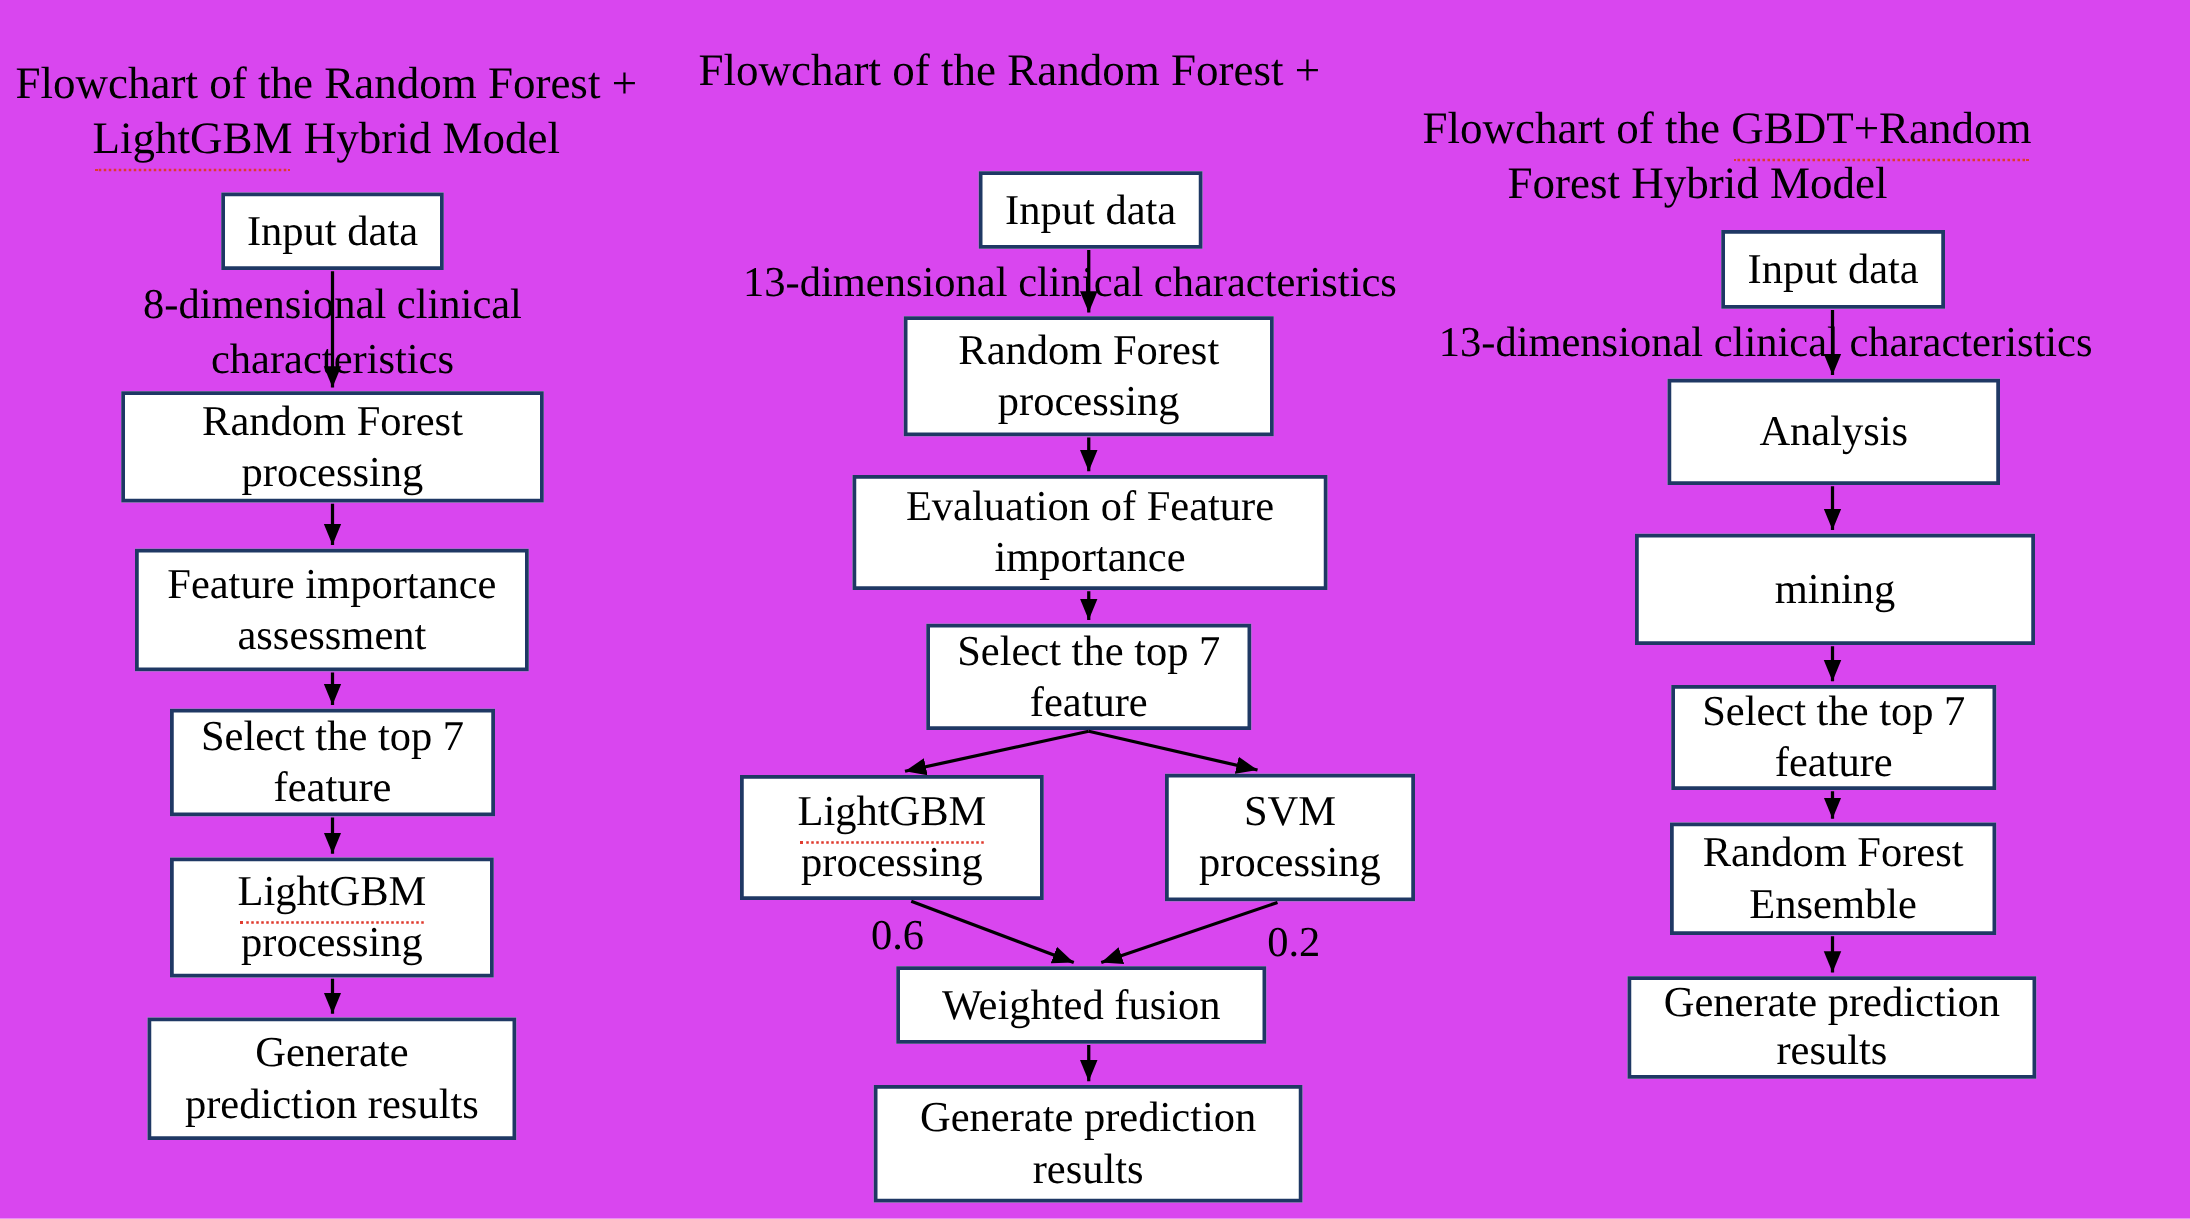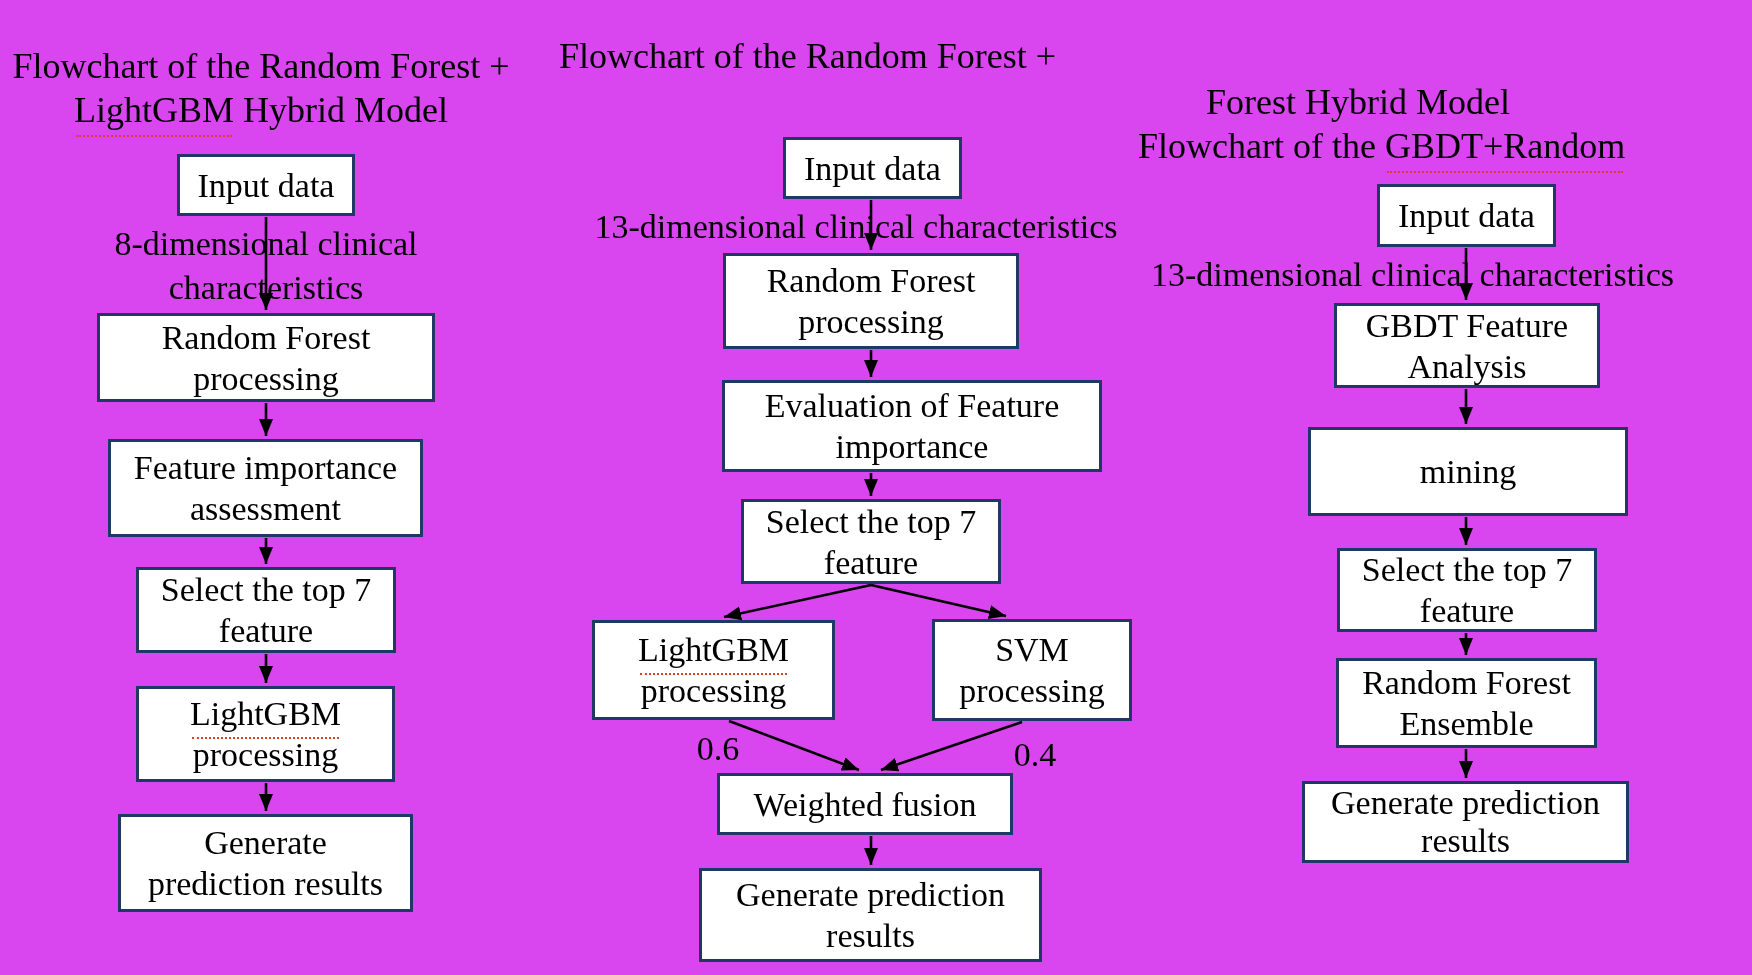--- a/index.html
+++ b/index.html
@@ -119,21 +119,21 @@
 
     <div class="note" style="left:516px;top:205px;width:680px">
       <div>13-dimensional clinical characteristics</div>
     </div>
 
     <div class="box" style="left:723px;top:253px;width:296px;height:96px">
       <div>Random Forest</div>
       <div>processing</div>
     </div>
 
-    <div class="box" style="left:722px;top:380px;width:380px;height:92px">
+    <div class="box" style="left:682px;top:380px;width:380px;height:92px">
       <div>Evaluation of Feature</div>
       <div>importance</div>
     </div>
 
     <div class="box" style="left:741px;top:499px;width:260px;height:85px">
       <div>Select the top 7</div>
       <div>feature</div>
     </div>
 
     <div class="box" style="left:592px;top:620px;width:243px;height:100px">
@@ -143,49 +143,48 @@
 
     <div class="box" style="left:932px;top:619px;width:200px;height:102px">
       <div>SVM</div>
       <div>processing</div>
     </div>
 
     <div class="wlabel" style="left:686px;top:730px;width:64px">
       <span>0.6</span>
     </div>
     <div class="wlabel" style="left:1003px;top:736px;width:64px">
-      <span>0.4</span>
+      <span>0.2</span>
     </div>
 
     <div class="box" style="left:717px;top:773px;width:296px;height:62px">
       <div>Weighted fusion</div>
     </div>
 
     <div class="box" style="left:699px;top:868px;width:343px;height:94px">
       <div>Generate prediction</div>
       <div>results</div>
     </div>
   </section>
 
   <section>
     <div class="title" style="left:1138px;top:80px;width:440px">
+      <div><span>Flowchart of the </span><span class="uw">GBDT+Random</span></div>
       <div><span>Forest Hybrid Model</span></div>
-      <div><span>Flowchart of the </span><span class="uw">GBDT+Random</span></div>
     </div>
 
     <div class="box" style="left:1377px;top:184px;width:179px;height:63px">
       <div>Input data</div>
     </div>
 
     <div class="note" style="left:1073px;top:253px;width:679px">
       <div>13-dimensional clinical characteristics</div>
     </div>
 
     <div class="box" style="left:1334px;top:303px;width:266px;height:85px">
-      <div>GBDT Feature</div>
       <div>Analysis</div>
     </div>
 
     <div class="box" style="left:1308px;top:427px;width:320px;height:89px">
       <div>mining</div>
     </div>
 
     <div class="box" style="left:1337px;top:548px;width:260px;height:84px">
       <div>Select the top 7</div>
       <div>feature</div>

